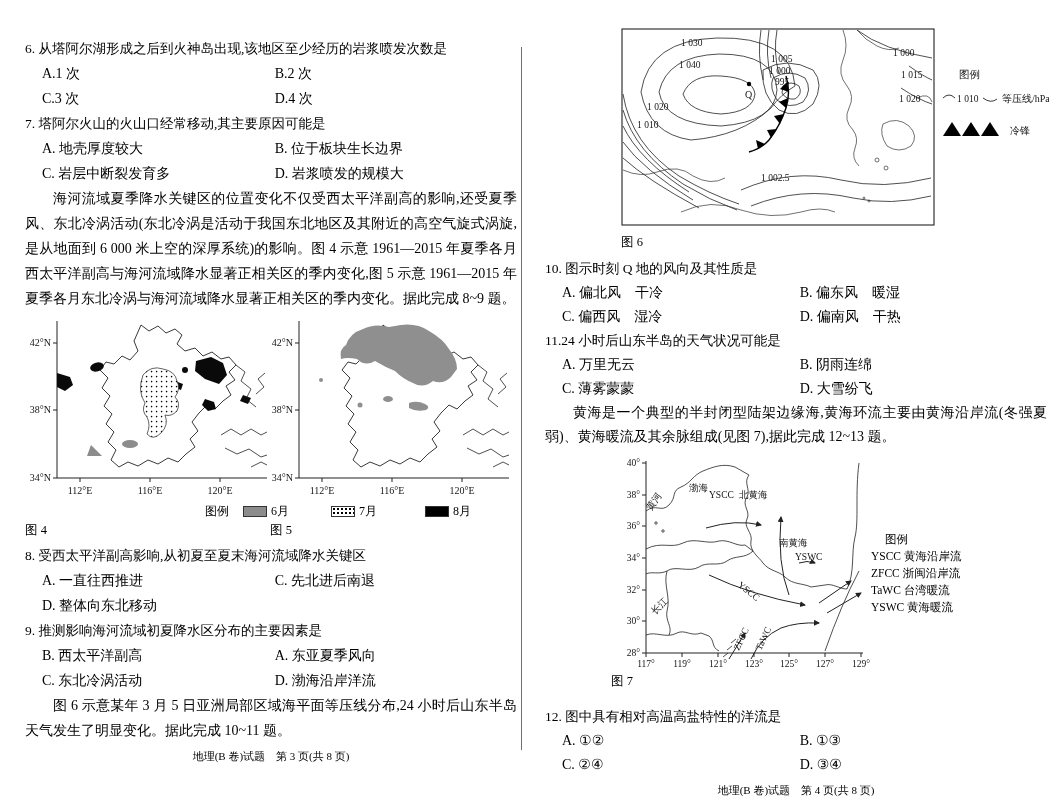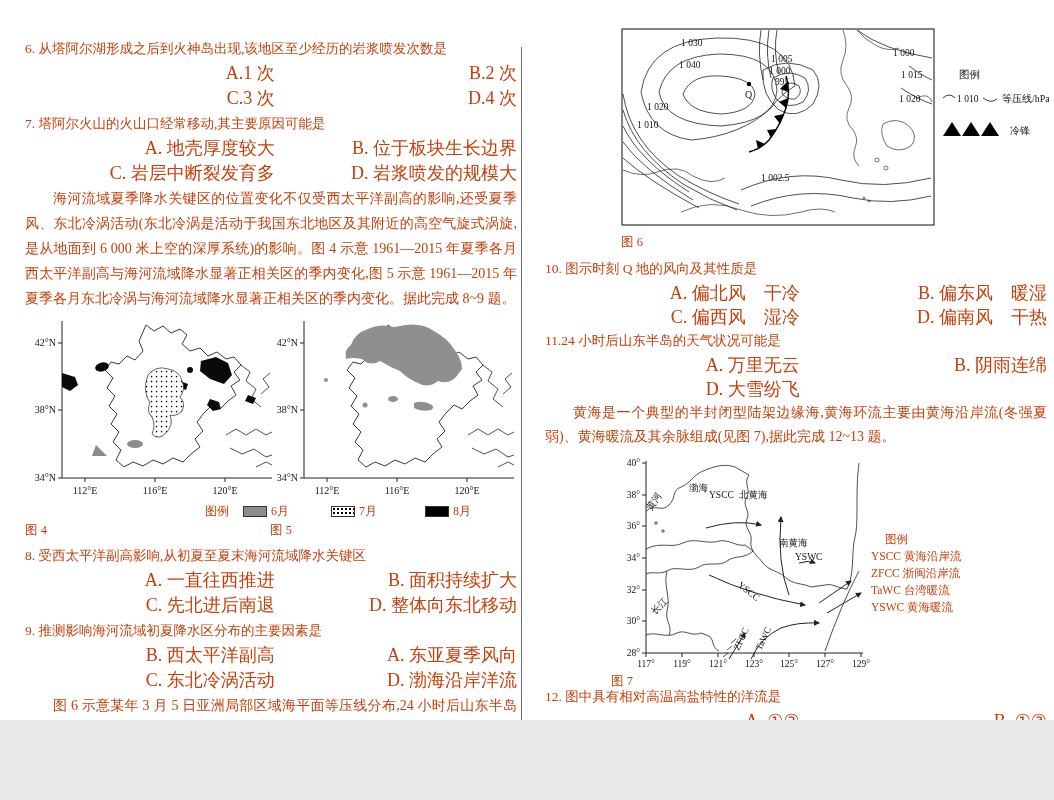--- a/index.html
+++ b/index.html
@@ -1,30 +1,30 @@
 <!DOCTYPE html>
 <html><head>
 <meta charset="utf-8">
 <style>
   html,body{margin:0;padding:0;background:#e8e8e8;}
-  #sheet{position:relative;width:1054px;height:720px;background:#ffffff;
-         font-family:"Liberation Serif","DejaVu Serif",serif;color:#c2410c;overflow:hidden;text-decoration:underline;}
+  #sheet{position:relative;width:1054px;height:800px;background:#ffffff;
+         font-family:"Liberation Serif","DejaVu Serif",serif;color:#000000;overflow:hidden;text-decoration:underline;}
   .col{position:absolute;top:0;}
   #col-left{left:25px;width:492px;top:36px;}
   #col-right{left:545px;width:502px;top:28px;}
   .stem{font-size:13.5px;line-height:25px;white-space:nowrap;}
   #col-right .stem{line-height:24px;}
-  .opts{display:grid;grid-template-columns:49% 51%;padding-left:17px;font-size:18px;text-align:right;}
+  .opts{display:grid;grid-template-columns:49% 51%;padding-left:17px;font-size:14px;}
   .opts span{line-height:25px;white-space:nowrap;}
   #col-right .opts span{line-height:24px;}
   .para{font-size:14px;line-height:25px;text-indent:2em;text-align:justify;}
   #col-right .para{line-height:24px;}
   .footer{font-size:11px;text-align:center;margin-top:6px;}
   #divider{position:absolute;left:521px;top:47px;width:1px;height:703px;background:#6f6f6f;}
-  .figrow{display:flex;margin-top:4px;justify-content:flex-end;}
+  .figrow{display:flex;margin-top:4px;}
   .figcap{font-size:12.5px;margin-top:2px;}
   svg text{font-family:"Liberation Serif","DejaVu Serif",serif;fill:#141414;}
   .leg45{display:flex;align-items:center;font-size:12px;margin-top:2px;}
   .chip{display:inline-block;width:22px;height:9px;border:1px solid #333;margin-right:4px;vertical-align:middle;}
   .chip.june{background:#8c8c8c;}
   .chip.july{background-image:radial-gradient(#000 0.9px,transparent 1px);background-size:4px 4px;background-color:#fff;}
   .chip.august{background:#000;}
   .fig7wrap{position:relative;margin-top:4px;height:232px;}
   .fig7legend{position:absolute;left:326px;top:78px;font-size:11.5px;line-height:17px;}
   .fig7legend .t{padding-left:14px;}
@@ -133,21 +133,20 @@
 
     <div style="display:flex">
       <div class="figcap" style="width:245px">图 4</div>
       <div class="figcap" style="width:245px">图 5</div>
     </div>
 
     <div style="margin-top:4px">
       <div class="stem">8. 受西太平洋副高影响,从初夏至夏末海河流域降水关键区</div>
       <div class="opts">
         <span>A. 一直往西推进</span>
-        <span>B. 面积持续扩大</span>
         <span>C. 先北进后南退</span>
         <span>D. 整体向东北移动</span>
       </div>
     </div>
 
     <div>
       <div class="stem">9. 推测影响海河流域初夏降水区分布的主要因素是</div>
       <div class="opts">
         <span>B. 西太平洋副高</span>
         <span>A. 东亚夏季风向</span>
@@ -259,20 +258,21 @@
         <span>C. 偏西风　湿冷</span>
         <span>D. 偏南风　干热</span>
       </div>
     </div>
 
     <div>
       <div class="stem">11.24 小时后山东半岛的天气状况可能是</div>
       <div class="opts">
         <span>A. 万里无云</span>
         <span>B. 阴雨连绵</span>
+        <span>C. 薄雾蒙蒙</span>
         <span>D. 大雪纷飞</span>
       </div>
     </div>
 
     <div class="para">黄海是一个典型的半封闭型陆架边缘海,黄海环流主要由黄海沿岸流(冬强夏弱)、黄海暖流及其余脉组成(见图 7),据此完成 12~13 题。</div>
 
     <div class="fig7wrap">
       <svg width="270" height="216" viewBox="0 0 270 216" style="margin-left:66px">
         <defs>
           <marker id="arr" markerWidth="7" markerHeight="7" refX="5" refY="3" orient="auto">
@@ -341,21 +341,21 @@
       <div class="fig7legend">
         <div class="t">图例</div>
         <div>YSCC 黄海沿岸流</div>
         <div>ZFCC 浙闽沿岸流</div>
         <div>TaWC 台湾暖流</div>
         <div>YSWC 黄海暖流</div>
       </div>
       <div class="figcap" style="width:270px;margin-left:66px;margin-top:0">图 7</div>
     </div>
 
-    <div style="margin-top:0">
+    <div style="margin-top:20px">
       <div class="stem">12. 图中具有相对高温高盐特性的洋流是</div>
       <div class="opts">
         <span>A. ①②</span>
         <span>B. ①③</span>
         <span>C. ②④</span>
         <span>D. ③④</span>
       </div>
     </div>
 
     <div class="footer">地理(B 卷)试题　第 4 页(共 8 页)</div>

